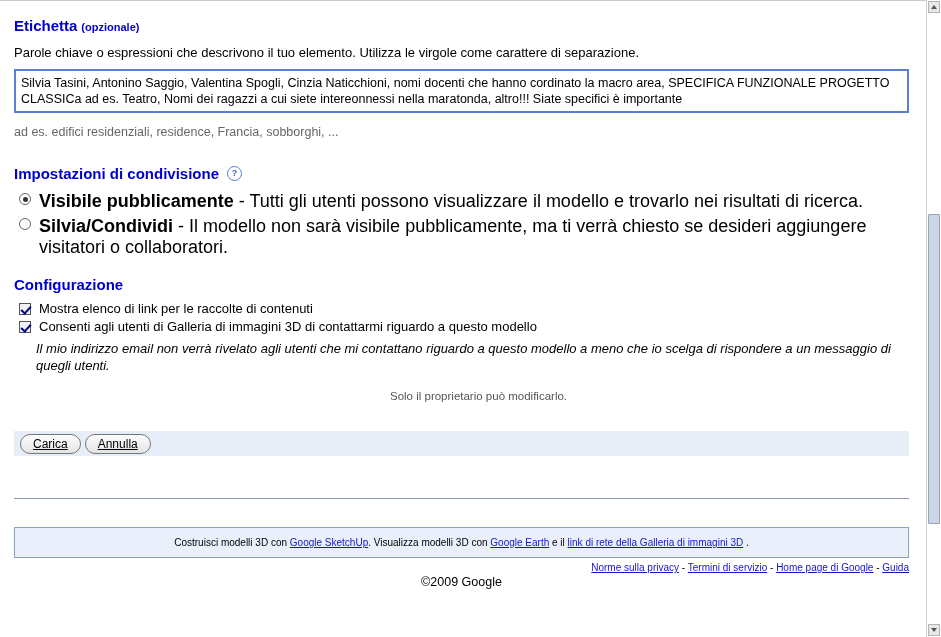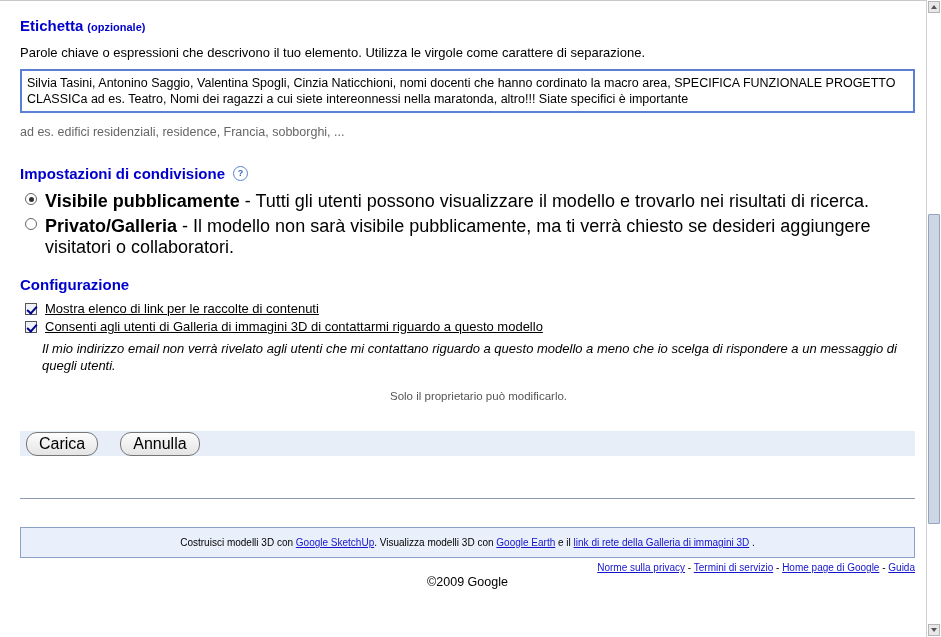--- a/index.html
+++ b/index.html
@@ -33,21 +33,21 @@
     height: 5px;
     background: #ffffff;
     border-top: 1px solid #c9c9c9;
   }
   .content {
     position: absolute;
     left: 0;
     top: 5px;
     width: 927px;
     height: 632px;
-    padding: 0 20px;
+    padding: 0 14px;
     box-sizing: border-box;
   }
 
   
   .scrollbar {
     position: absolute;
     right: 0;
     top: 0;
     width: 14px;
     height: 637px;
@@ -190,21 +190,20 @@
   }
   .opt-label strong { font-weight: bold; }
 
   
   .block-config { margin-top: 18px; }
   .check-row {
     display: flex;
     align-items: flex-start;
     margin-top: 8px;
     font-size: 13px;
-    text-decoration: underline;
   }
   .check-row.tight { margin-top: 3px; }
   .checkbox {
     width: 12px;
     height: 12px;
     border: 1px solid #555;
     background: #fff;
     margin: 2px 8px 0 5px;
     flex: 0 0 auto;
     position: relative;
@@ -248,25 +247,26 @@
     display: flex;
     align-items: center;
     padding-left: 6px;
     box-sizing: border-box;
   }
   .btn {
     border: 1px solid #767676;
     border-radius: 11px;
     background: linear-gradient(#fdfdfd, #e4e4e4);
     font-family: "Liberation Sans", sans-serif;
-    font-size: 16px;
+    font-size: 12px;
     color: #000;
     padding: 2px 12px;
-    margin-right: 22px;
+    margin-right: 4px;
     cursor: pointer;
+    text-decoration: underline;
   }
 
   .sep-line {
     margin-top: 42px;
     width: 895px;
     height: 1px;
     background: #8e9ab2;
   }
 
   
@@ -326,21 +326,21 @@
         <span class="help-icon">?</span>
       </div>
 
       <div class="opt-row">
         <span class="radio checked"></span>
         <span class="opt-label"><strong>Visibile pubblicamente</strong><span> - Tutti gli utenti possono visualizzare il modello e trovarlo nei risultati di ricerca.</span></span>
       </div>
 
       <div class="opt-row second">
         <span class="radio"></span>
-        <span class="opt-label"><strong>Privato/Galleria</strong><span> - Il modello non sarà visibile pubblicamente, ma ti verrà chiesto se desideri aggiungere visitatori o collaboratori.</span></span>
+        <span class="opt-label"><strong>Silvia/Condividi</strong><span> - Il modello non sarà visibile pubblicamente, ma ti verrà chiesto se desideri aggiungere visitatori o collaboratori.</span></span>
       </div>
     </div>
 
     <div class="block-config">
       <h2 class="section-title">Configurazione</h2>
 
       <div class="check-row">
         <span class="checkbox checked"></span>
         <span>Mostra elenco di link per le raccolte di contenuti</span>
       </div>

